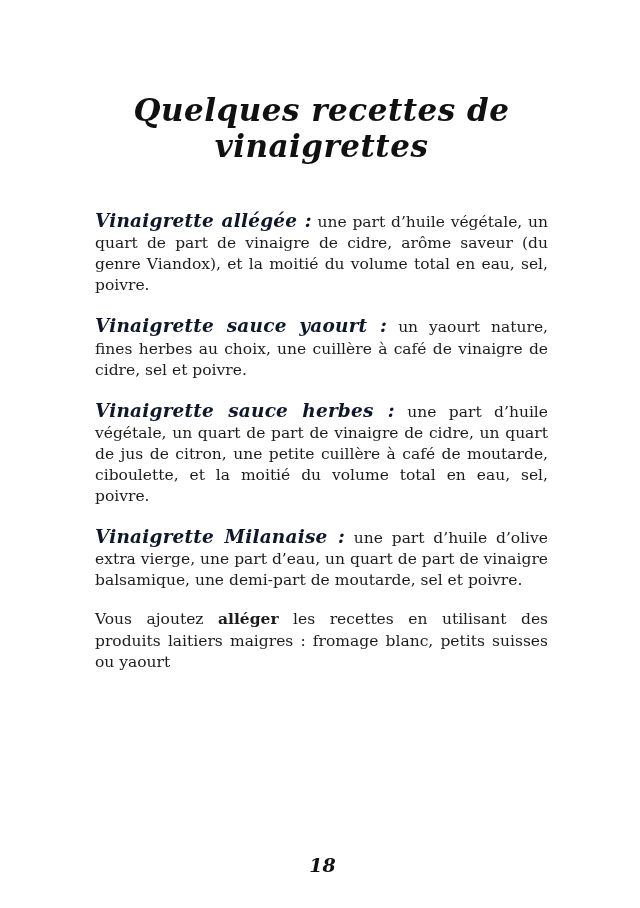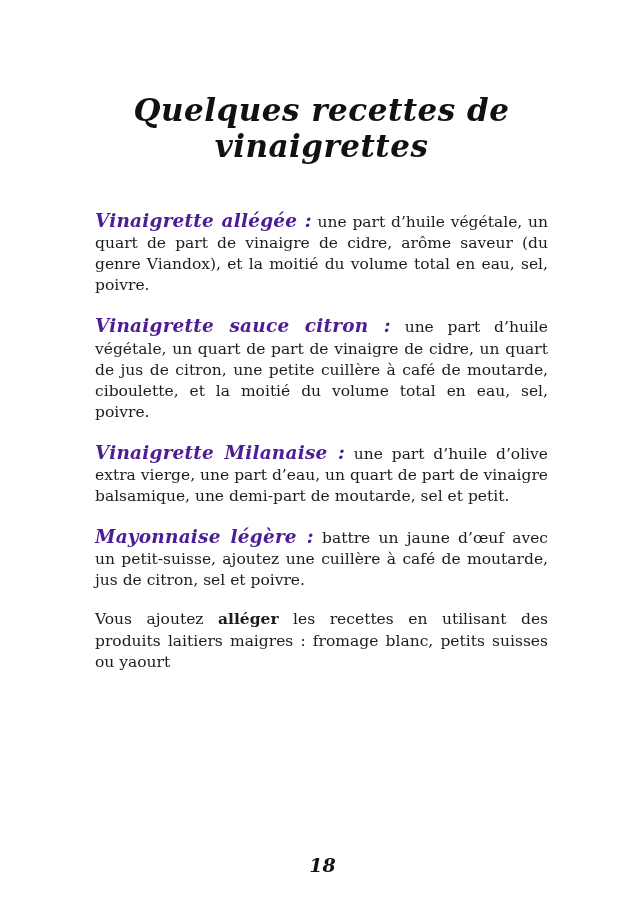--- a/index.html
+++ b/index.html
@@ -35,21 +35,21 @@
     font-size: 15.5px;
     line-height: 1.36;
     margin: 0 0 17px 0;
   }
   .recipe-heading {
     font-family: "DejaVu Serif", "Liberation Serif", serif;
     font-style: italic;
     font-weight: bold;
     font-size: 18.5px;
     letter-spacing: 0.2px;
-    color: #4c1d95;
+    color: #0f172a;
   }
   .note {
     text-align: justify;
     font-size: 15.5px;
     line-height: 1.36;
     margin: 6px 0 0 0;
   }
   .note b { font-weight: bold; }
   .page-number {
     position: absolute;
@@ -71,37 +71,37 @@
 
     <h1 class="title">Quelques recettes de vinaigrettes</h1>
 
     <div>
 
       <p class="recipe">
         <span class="recipe-heading">Vinaigrette allégée :</span>
         <span>une part d’huile végétale, un quart de part de vinaigre de cidre, arôme saveur (du genre Viandox), et la moitié du volume total en eau, sel, poivre.</span>
       </p>
 
+      <p class="recipe">
+        <span class="recipe-heading">Vinaigrette sauce yaourt :</span>
+        <span>un yaourt nature, fines herbes au choix, une cuillère à café de vinaigre de cidre, sel et poivre.</span>
+      </p>
 
 
 
       <p class="recipe">
-        <span class="recipe-heading">Vinaigrette sauce citron :</span>
+        <span class="recipe-heading">Vinaigrette sauce herbes :</span>
         <span>une part d’huile végétale, un quart de part de vinaigre de cidre, un quart de jus de citron, une petite cuillère à café de moutarde, ciboulette, et la moitié du volume total en eau, sel, poivre.</span>
       </p>
 
       <p class="recipe">
         <span class="recipe-heading">Vinaigrette Milanaise :</span>
-        <span>une part d’huile d’olive extra vierge, une part d’eau, un quart de part de vinaigre balsamique, une demi-part de moutarde, sel et petit.</span>
+        <span>une part d’huile d’olive extra vierge, une part d’eau, un quart de part de vinaigre balsamique, une demi-part de moutarde, sel et poivre.</span>
       </p>
 
-      <p class="recipe">
-        <span class="recipe-heading">Mayonnaise légère :</span>
-        <span>battre un jaune d’œuf avec un petit-suisse, ajoutez une cuillère à café de moutarde, jus de citron, sel et poivre.</span>
-      </p>
 
     </div>
 
     <p class="note"><span>Vous ajoutez </span><b>alléger</b><span> les recettes en utilisant des produits laitiers maigres : fromage blanc, petits suisses ou yaourt </span></p>
 
   </div>
 
   <div class="page-number">18</div>
 </div>
 

